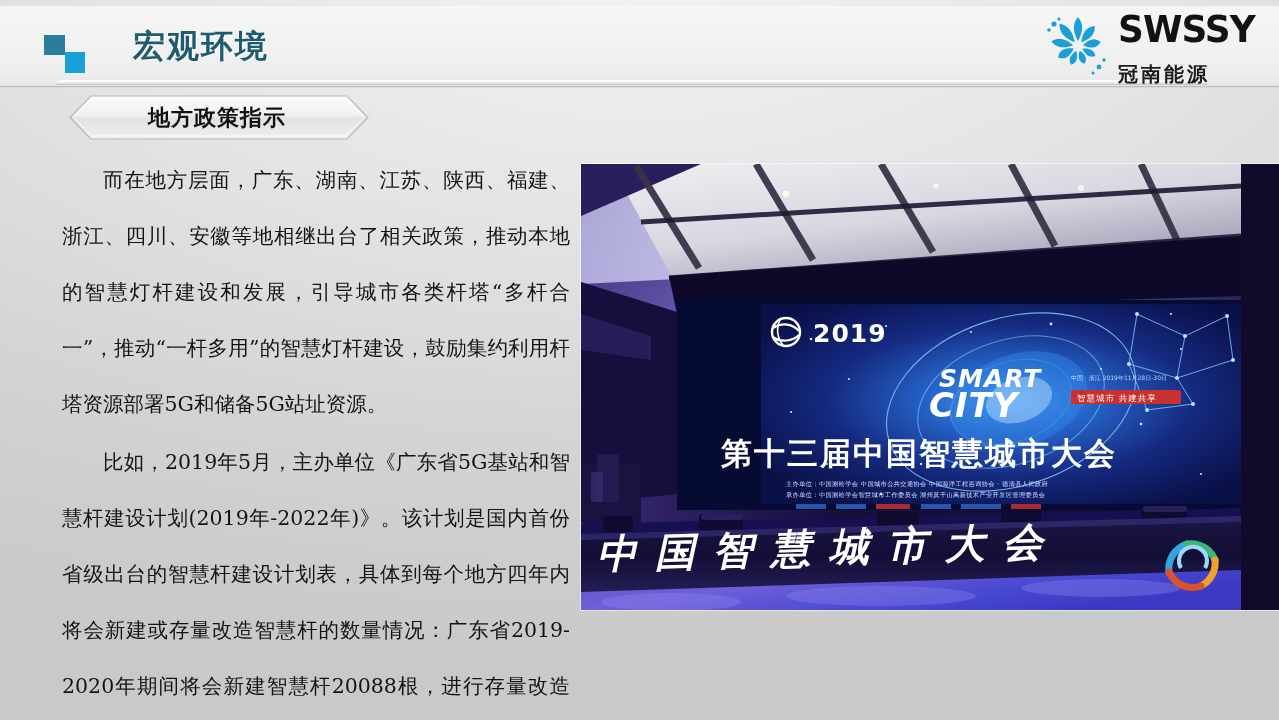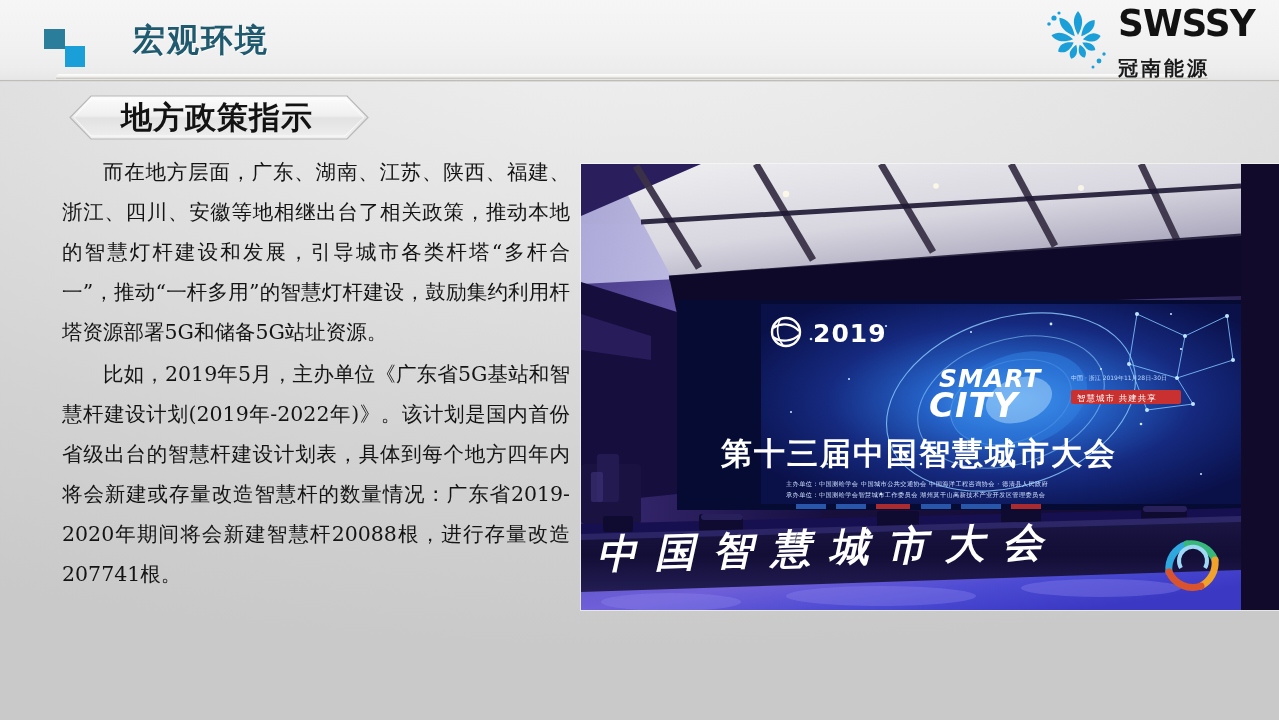--- a/index.html
+++ b/index.html
@@ -6,21 +6,21 @@
   body{
     width:1279px;height:720px;overflow:hidden;
     font-family:"Liberation Serif","DejaVu Serif",serif;
     background:
       radial-gradient(ellipse 120% 90% at 50% 0%, #f2f2f2 0%, #e4e4e4 35%, #d3d3d3 70%, #c9c9c9 100%);
     position:relative;
   }
 
   
   .header{
-    position:absolute;left:0;top:0;width:1279px;height:82px;
+    position:absolute;left:0;top:6px;width:1279px;height:82px;
     background:linear-gradient(180deg,#f6f6f6 0%,#f1f1f1 55%,#ededed 82%,#e6e6e6 100%);
   }
   .header::after{
     content:"";position:absolute;left:0;bottom:0;width:100%;height:3px;
     background:linear-gradient(180deg,#ffffff 0%,#b9b8b4 45%,#e8e8e6 100%);
   }
   .logo-squares{position:absolute;left:44px;top:29px;width:42px;height:38px;}
   .sq1{position:absolute;left:0;top:0;width:21px;height:20px;background:#2a7e9b;}
   .sq2{position:absolute;left:21px;top:17px;width:20px;height:21px;background:#1b9fd8;}
 
@@ -54,32 +54,32 @@
 
   
   .section-tab{
     position:absolute;left:69px;top:95px;width:300px;height:45px;
   }
   .section-tab svg{display:block;}
   .section-tab-label{
     position:absolute;left:0;top:0;width:300px;height:45px;
     display:flex;align-items:center;justify-content:center;
     font-family:"DejaVu Sans","Liberation Sans",sans-serif;
-    font-weight:bold;font-size:31px;color:#121212;letter-spacing:1px;
+    font-weight:bold;font-size:22px;color:#121212;letter-spacing:1px;
     padding-right:4px;box-sizing:border-box;
   }
 
   
   .body-col{
     position:absolute;left:62px;top:152px;width:508px;
   }
   .para{
     margin:0 0 2px 0;
     font-family:"DejaVu Serif","Liberation Serif",serif;
-    font-size:20.5px;line-height:40px;color:#141414;
+    font-size:20.5px;line-height:56px;color:#141414;
     text-align:justify;text-justify:inter-ideograph;
     text-indent:2em;
   }
 
   
   .photo{
     position:absolute;left:581px;top:164px;width:748px;height:446px;
     overflow:hidden;background:#120a2a;
     box-shadow:0 0 0 1px rgba(255,255,255,.55);
   }

